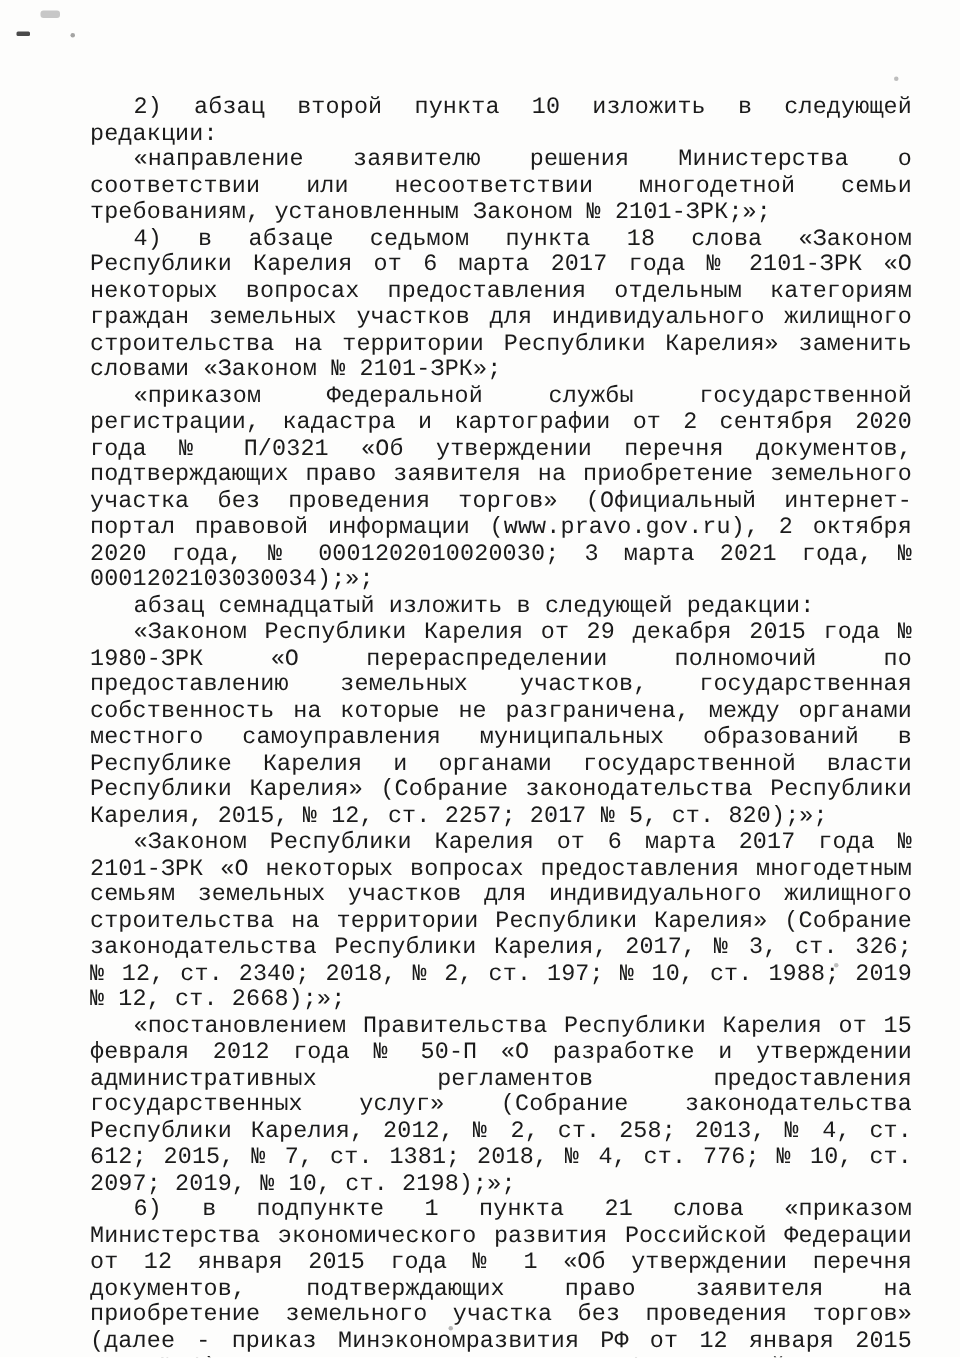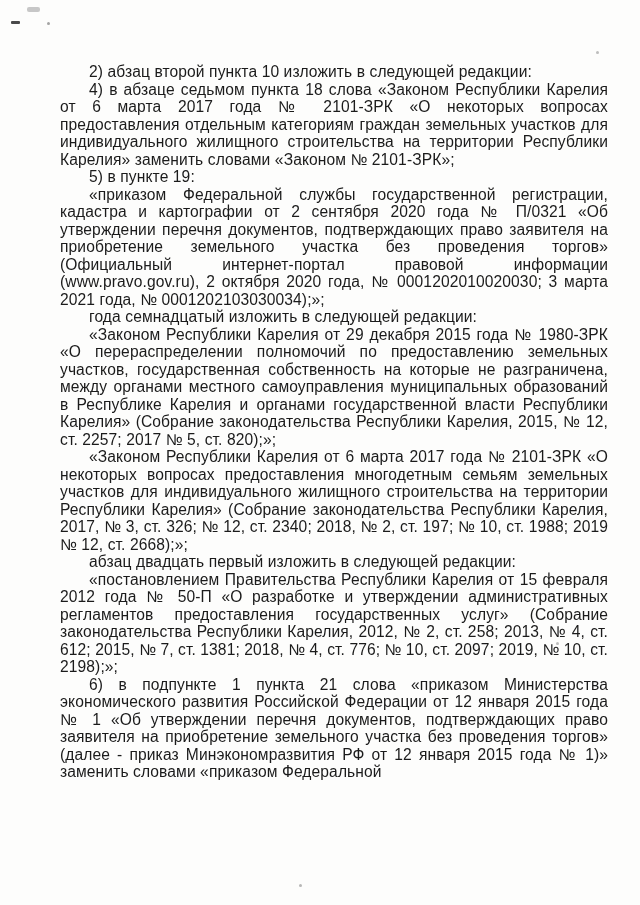--- a/index.html
+++ b/index.html
@@ -6,21 +6,21 @@
     margin: 0;
     padding: 0;
     background: #ffffff;
   }
   .page {
     position: relative;
     width: 640px;
     height: 905px;
     background: #fdfdfc;
     overflow: hidden;
-    font-family: Liberation Sans, sans-serif;
+    font-family: Liberation Mono, monospace;
     color: #1b1b1b;
   }
   .text-block {
     position: absolute;
     left: 60px;
     top: 63px;
     width: 548px;
     font-size: 15.6px;
     line-height: 17.5px;
     text-align: justify;
@@ -57,24 +57,23 @@
 
   <span class="speck smudge-top"></span>
   <span class="speck dash-left"></span>
   <span class="speck dot-left"></span>
   <span class="speck dot-topright"></span>
   <span class="speck dot-midright"></span>
   <span class="speck dot-bottom"></span>
 
   <div class="text-block">
     <p>2) абзац второй пункта 10 изложить в следующей редакции:</p>
+    <p>«направление заявителю решения Министерства о соответствии или несоответствии многодетной семьи требованиям, установленным Законом № 2101-ЗРК;»;</p>
     <p>4) в абзаце седьмом пункта 18 слова «Законом Республики Карелия от 6 марта 2017 года № 2101-ЗРК «О некоторых вопросах предоставления отдельным категориям граждан земельных участков для индивидуального жилищного строительства на территории Республики Карелия» заменить словами «Законом № 2101-ЗРК»;</p>
-    <p>5) в пункте 19:</p>
     <p>«приказом Федеральной службы государственной регистрации, кадастра и картографии от 2 сентября 2020 года № П/0321 «Об утверждении перечня документов, подтверждающих право заявителя на приобретение земельного участка без проведения торгов» (Официальный интернет-портал правовой информации (www.pravo.gov.ru), 2 октября 2020 года, № 0001202010020030; 3 марта 2021 года, № 0001202103030034);»;</p>
-    <p>года семнадцатый изложить в следующей редакции:</p>
+    <p>абзац семнадцатый изложить в следующей редакции:</p>
     <p>«Законом Республики Карелия от 29 декабря 2015 года № 1980-ЗРК «О перераспределении полномочий по предоставлению земельных участков, государственная собственность на которые не разграничена, между органами местного самоуправления муниципальных образований в Республике Карелия и органами государственной власти Республики Карелия» (Собрание законодательства Республики Карелия, 2015, № 12, ст. 2257; 2017 № 5, ст. 820);»;</p>
     <p>«Законом Республики Карелия от 6 марта 2017 года № 2101-ЗРК «О некоторых вопросах предоставления многодетным семьям земельных участков для индивидуального жилищного строительства на территории Республики Карелия» (Собрание законодательства Республики Карелия, 2017, № 3, ст. 326; № 12, ст. 2340; 2018, № 2, ст. 197; № 10, ст. 1988; 2019 № 12, ст. 2668);»;</p>
-    <p>абзац двадцать первый изложить в следующей редакции:</p>
     <p>«постановлением Правительства Республики Карелия от 15 февраля 2012 года № 50-П «О разработке и утверждении административных регламентов предоставления государственных услуг» (Собрание законодательства Республики Карелия, 2012, № 2, ст. 258; 2013, № 4, ст. 612; 2015, № 7, ст. 1381; 2018, № 4, ст. 776; № 10, ст. 2097; 2019, № 10, ст. 2198);»;</p>
     <p>6) в подпункте 1 пункта 21 слова «приказом Министерства экономического развития Российской Федерации от 12 января 2015 года № 1 «Об утверждении перечня документов, подтверждающих право заявителя на приобретение земельного участка без проведения торгов» (далее - приказ Минэкономразвития РФ от 12 января 2015 года № 1)» заменить словами «приказом Федеральной</p>
   </div>
 
 </div>
 
 </body></html>

